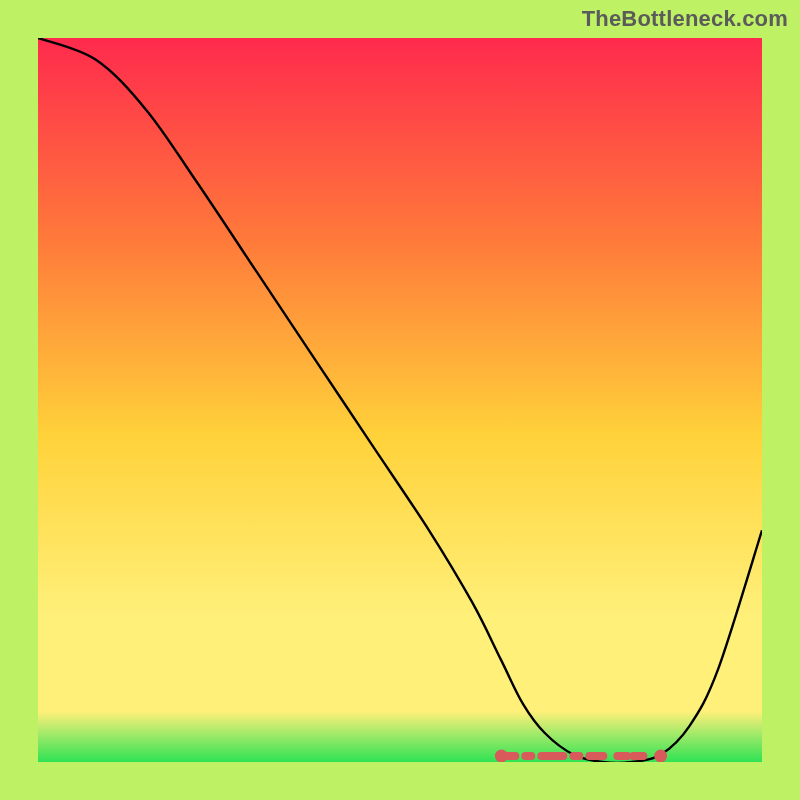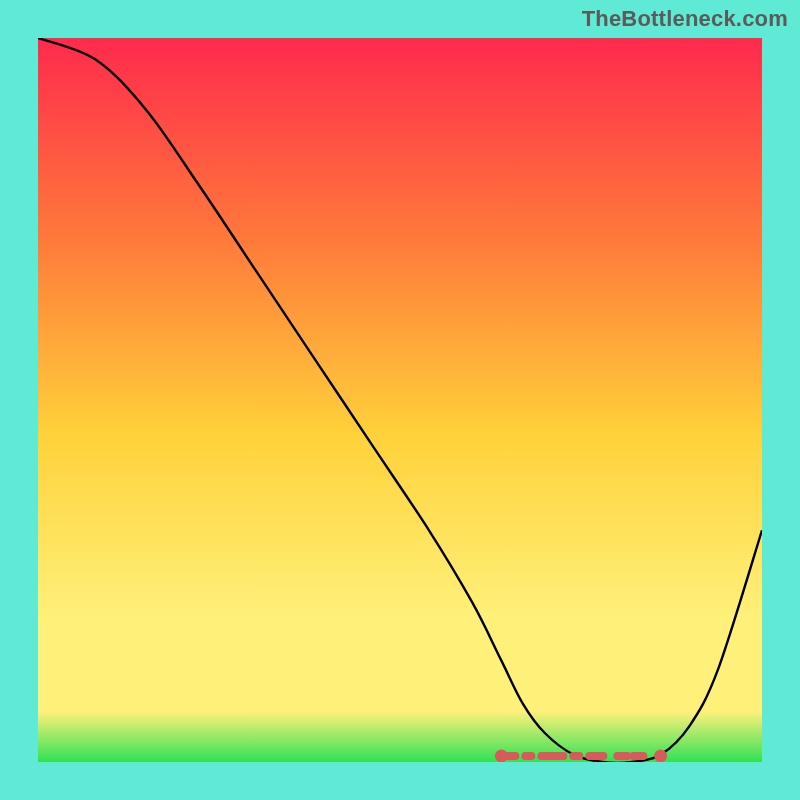--- a/index.html
+++ b/index.html
@@ -1,21 +1,21 @@
 <!DOCTYPE html>
 <html><head>
 <meta charset="utf-8">
 <style>
   * { margin: 0; padding: 0; box-sizing: border-box; }
   html, body { width: 800px; height: 800px; overflow: hidden; background: #000; }
   .frame {
     position: relative;
     width: 800px;
     height: 800px;
-    background: #5eead4;
+    background: #bef264;
   }
   .watermark {
     position: absolute;
     top: 6px;
     right: 12px;
     font-family: Arial, Helvetica, sans-serif;
     font-size: 22px;
     font-weight: 600;
     color: #5b5b5b;
     letter-spacing: 0.2px;

